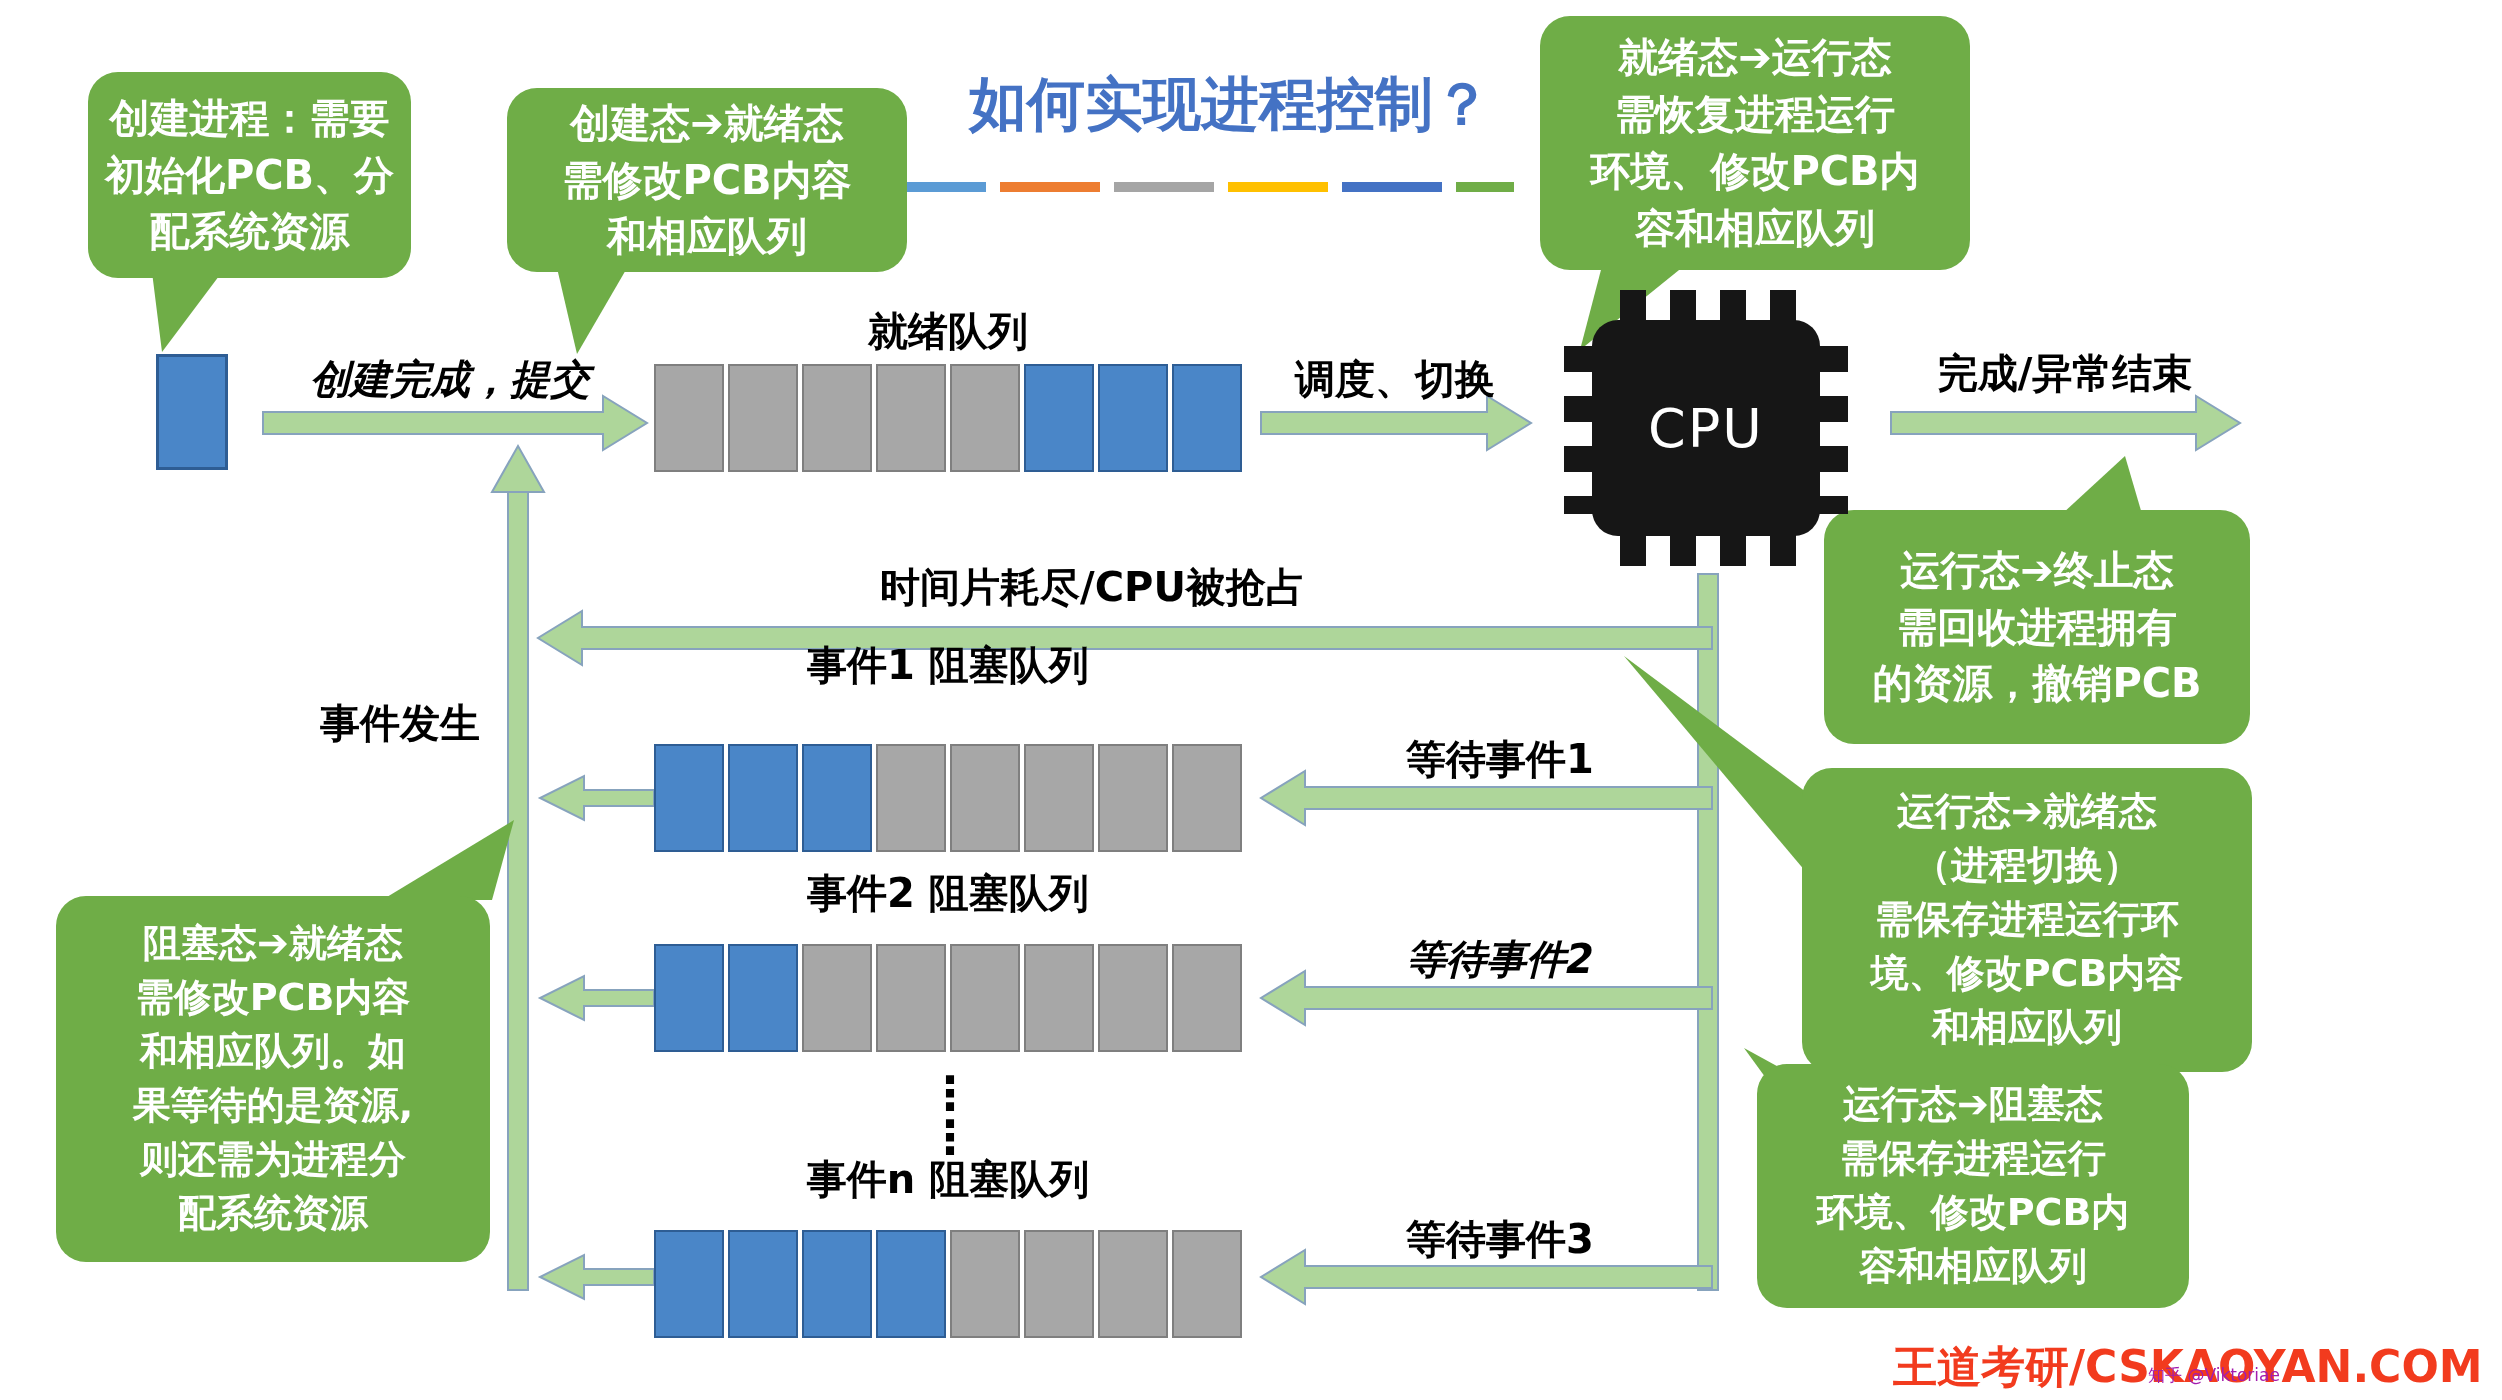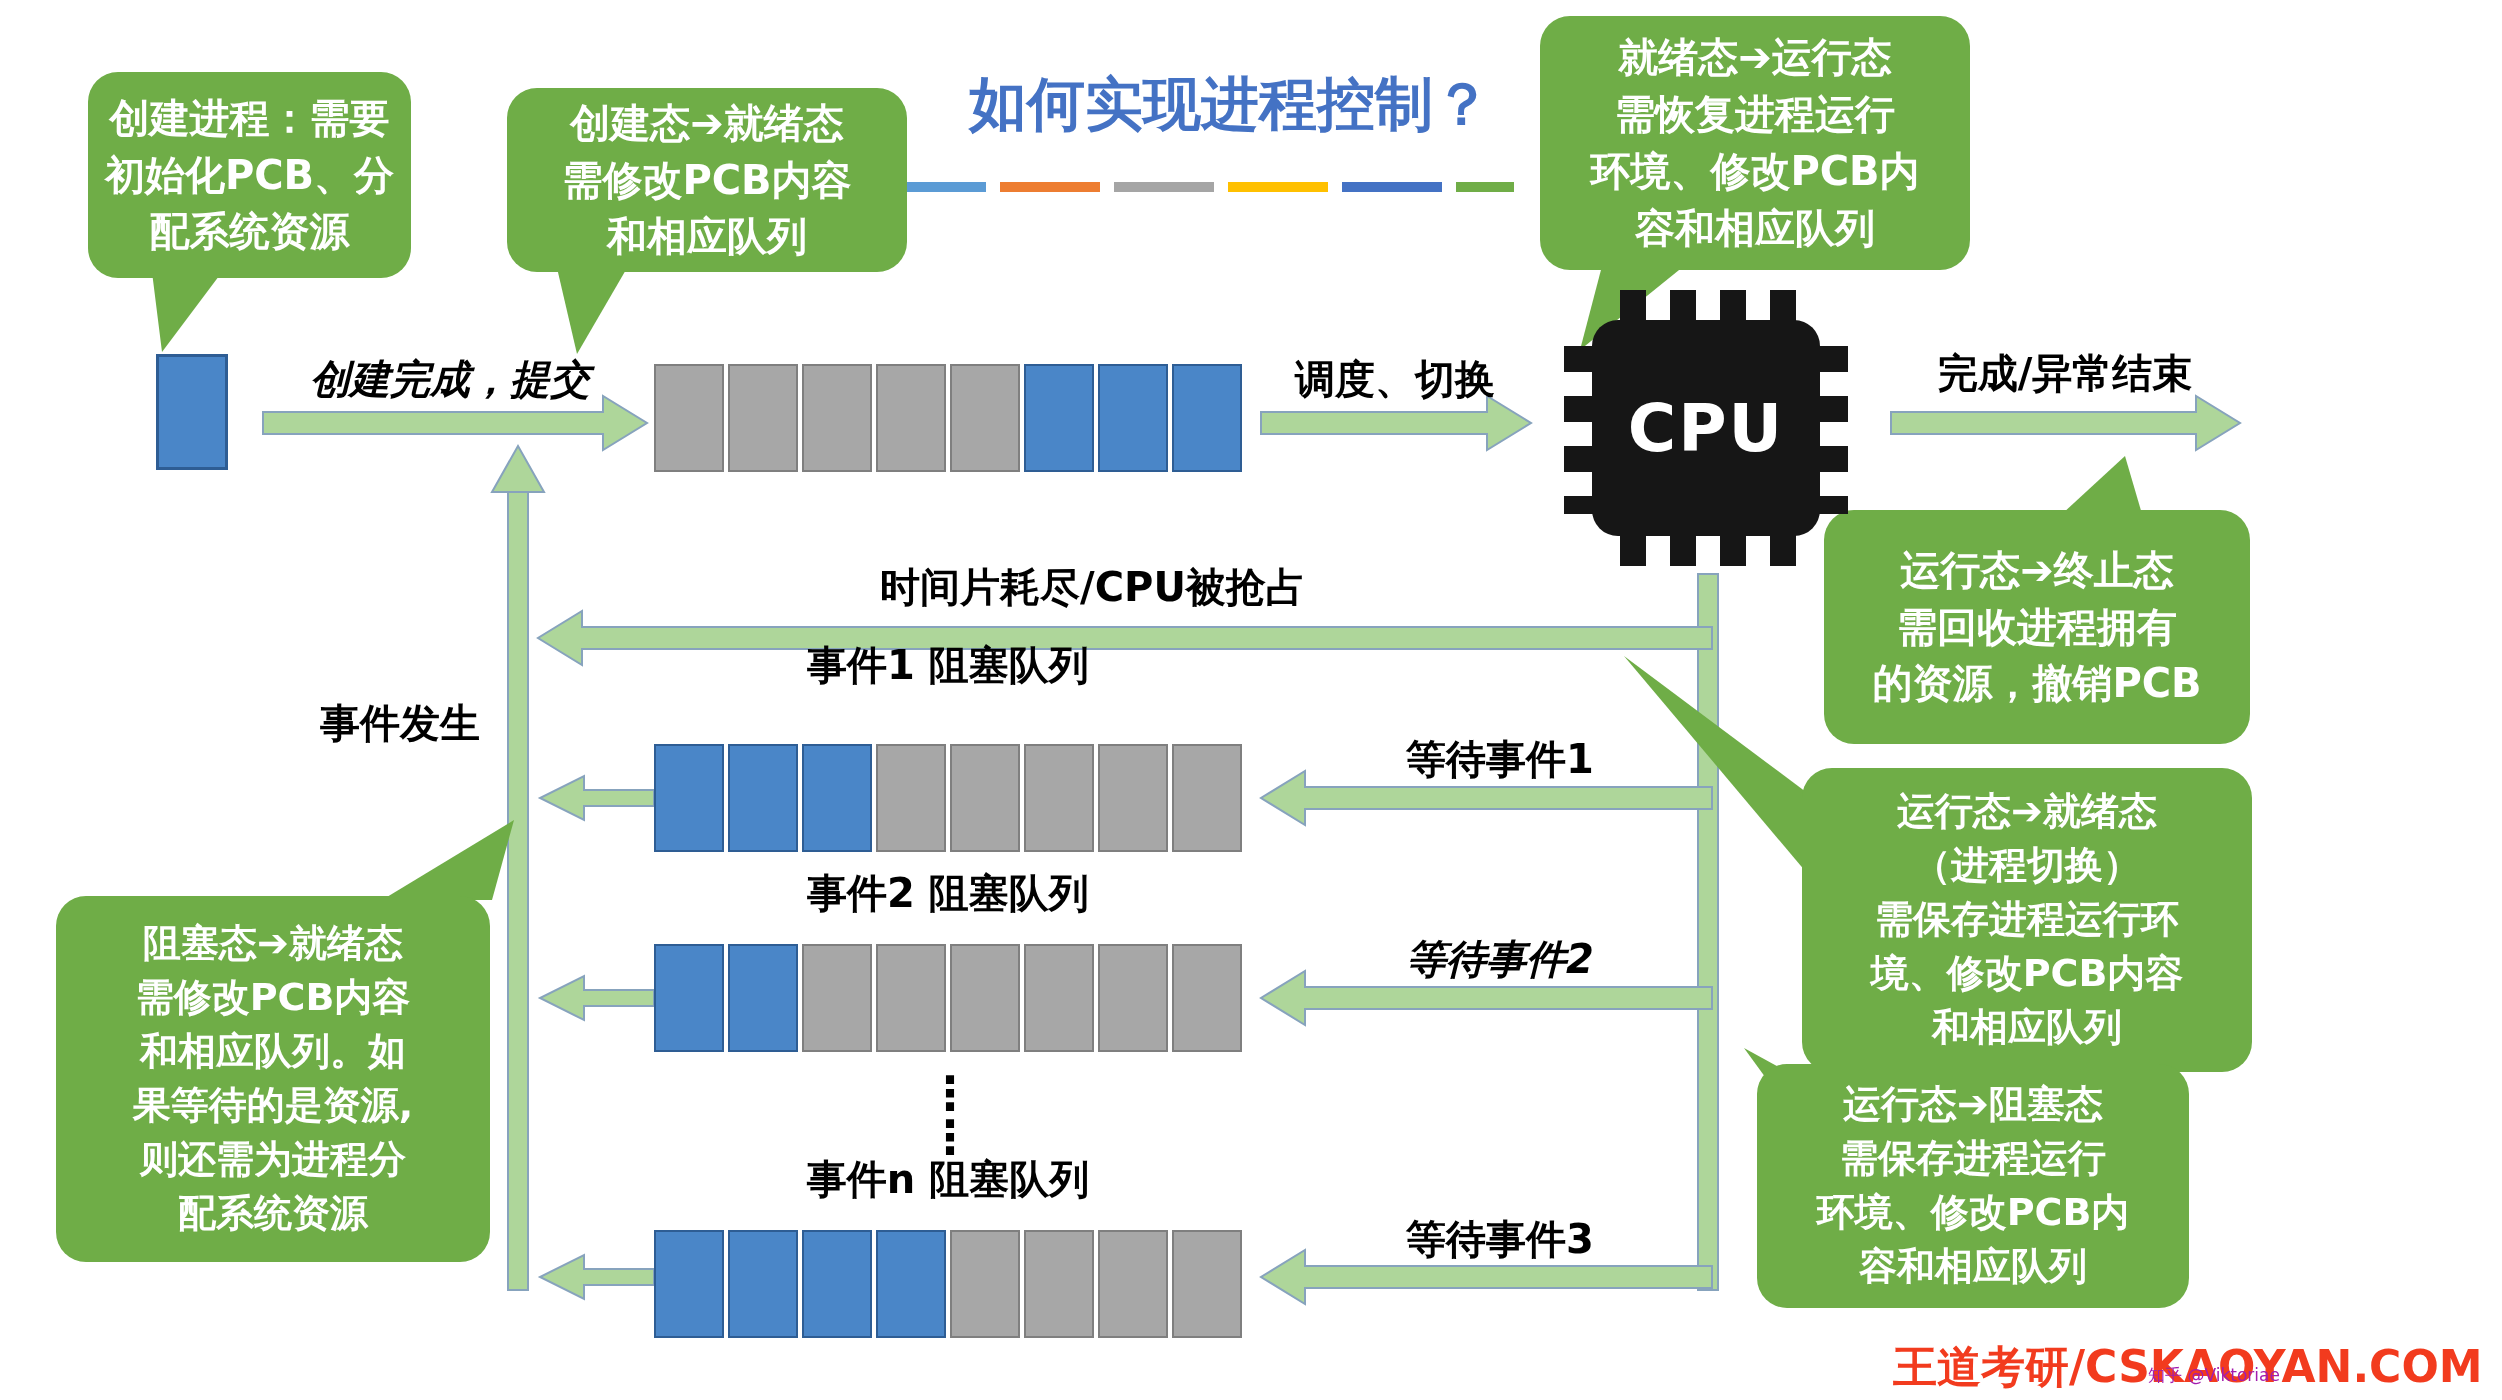--- a/index.html
+++ b/index.html
@@ -25,21 +25,21 @@
   .dash{display:inline-block;height:10px;}
   .queue{position:absolute;display:flex;gap:4px;z-index:4;}
   .block{width:70px;height:108px;box-sizing:border-box;border:2px solid #7f7f7f;}
   .block.gray{background:var(--gray);border-color:#7f7f7f;}
   .block.blue{background:var(--blue);border-color:#2e5d94;}
   .proc{position:absolute;left:156px;top:354px;width:72px;height:116px;
     background:var(--blue);border:3px solid #2e5d94;box-sizing:border-box;z-index:4;}
   .cpu{position:absolute;left:1556px;top:280px;width:300px;height:296px;z-index:6;}
   .cpu .body{position:absolute;left:36px;top:40px;width:228px;height:216px;background:#161616;
     border-radius:26px;display:flex;align-items:center;justify-content:center;}
-  .cpu .body span{color:#fff;font-size:66px;font-weight:bold;letter-spacing:2px;}
+  .cpu .body span{color:#fff;font-size:54px;font-weight:normal;letter-spacing:2px;}
   .cpu .pins-t,.cpu .pins-b{position:absolute;left:64px;width:176px;height:32px;
     background:repeating-linear-gradient(90deg,#161616 0 26px,transparent 26px 50px);}
   .cpu .pins-t{top:10px;} .cpu .pins-b{top:254px;}
   .cpu .pins-l,.cpu .pins-r{position:absolute;top:66px;width:30px;height:168px;
     background:repeating-linear-gradient(180deg,#161616 0 26px,transparent 26px 50px);}
   .cpu .pins-l{left:8px;} .cpu .pins-r{left:262px;}
   .dots{position:absolute;left:920px;top:1072px;width:60px;text-align:center;z-index:4;
     font-size:46px;font-weight:bold;color:#000;line-height:0.95;white-space:pre-line;}
   .brand{position:absolute;left:1893px;top:1338px;font-size:44px;font-weight:bold;
     color:var(--red);z-index:6;}
@@ -174,20 +174,21 @@
   <div class="cpu">
     <div class="pins-t"></div>
     <div class="pins-b"></div>
     <div class="pins-l"></div>
     <div class="pins-r"></div>
     <div class="body">
       <span>CPU</span>
     </div>
   </div>
 
+  <div class="lbl" style="left:654px;top:304px;width:588px;">就绪队列</div>
   <div class="lbl" style="left:250px;top:352px;width:400px;font-style:italic;">创建完成，提交</div>
   <div class="lbl" style="left:1255px;top:352px;width:280px;">调度、切换</div>
   <div class="lbl" style="left:1880px;top:346px;width:370px;">完成/异常结束</div>
   <div class="lbl" style="left:693px;top:560px;width:800px;">时间片耗尽/CPU被抢占</div>
   <div class="lbl" style="left:295px;top:696px;width:210px;">事件发生</div>
   <div class="lbl" style="left:654px;top:638px;width:588px;">事件1 阻塞队列</div>
   <div class="lbl" style="left:654px;top:866px;width:588px;">事件2 阻塞队列</div>
   <div class="lbl" style="left:654px;top:1152px;width:588px;">事件n 阻塞队列</div>
   <div class="lbl" style="left:1310px;top:732px;width:380px;">等待事件1</div>
   <div class="lbl" style="left:1310px;top:932px;width:380px;font-style:italic;">等待事件2</div>

